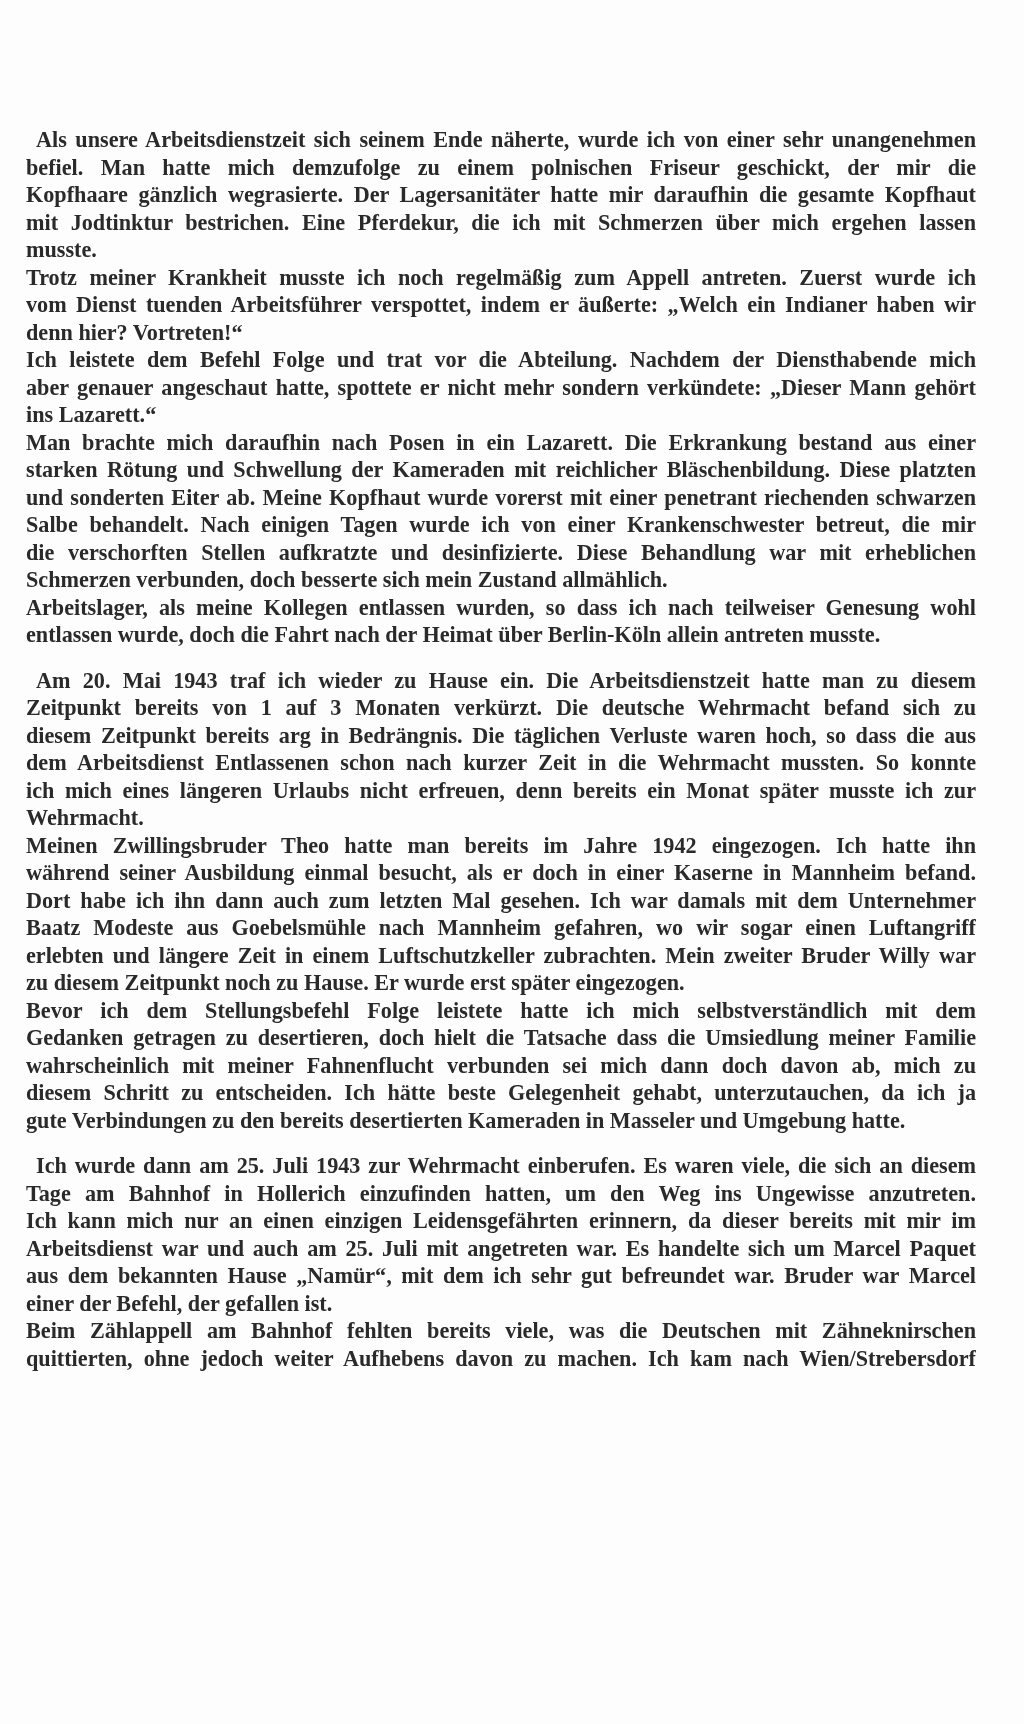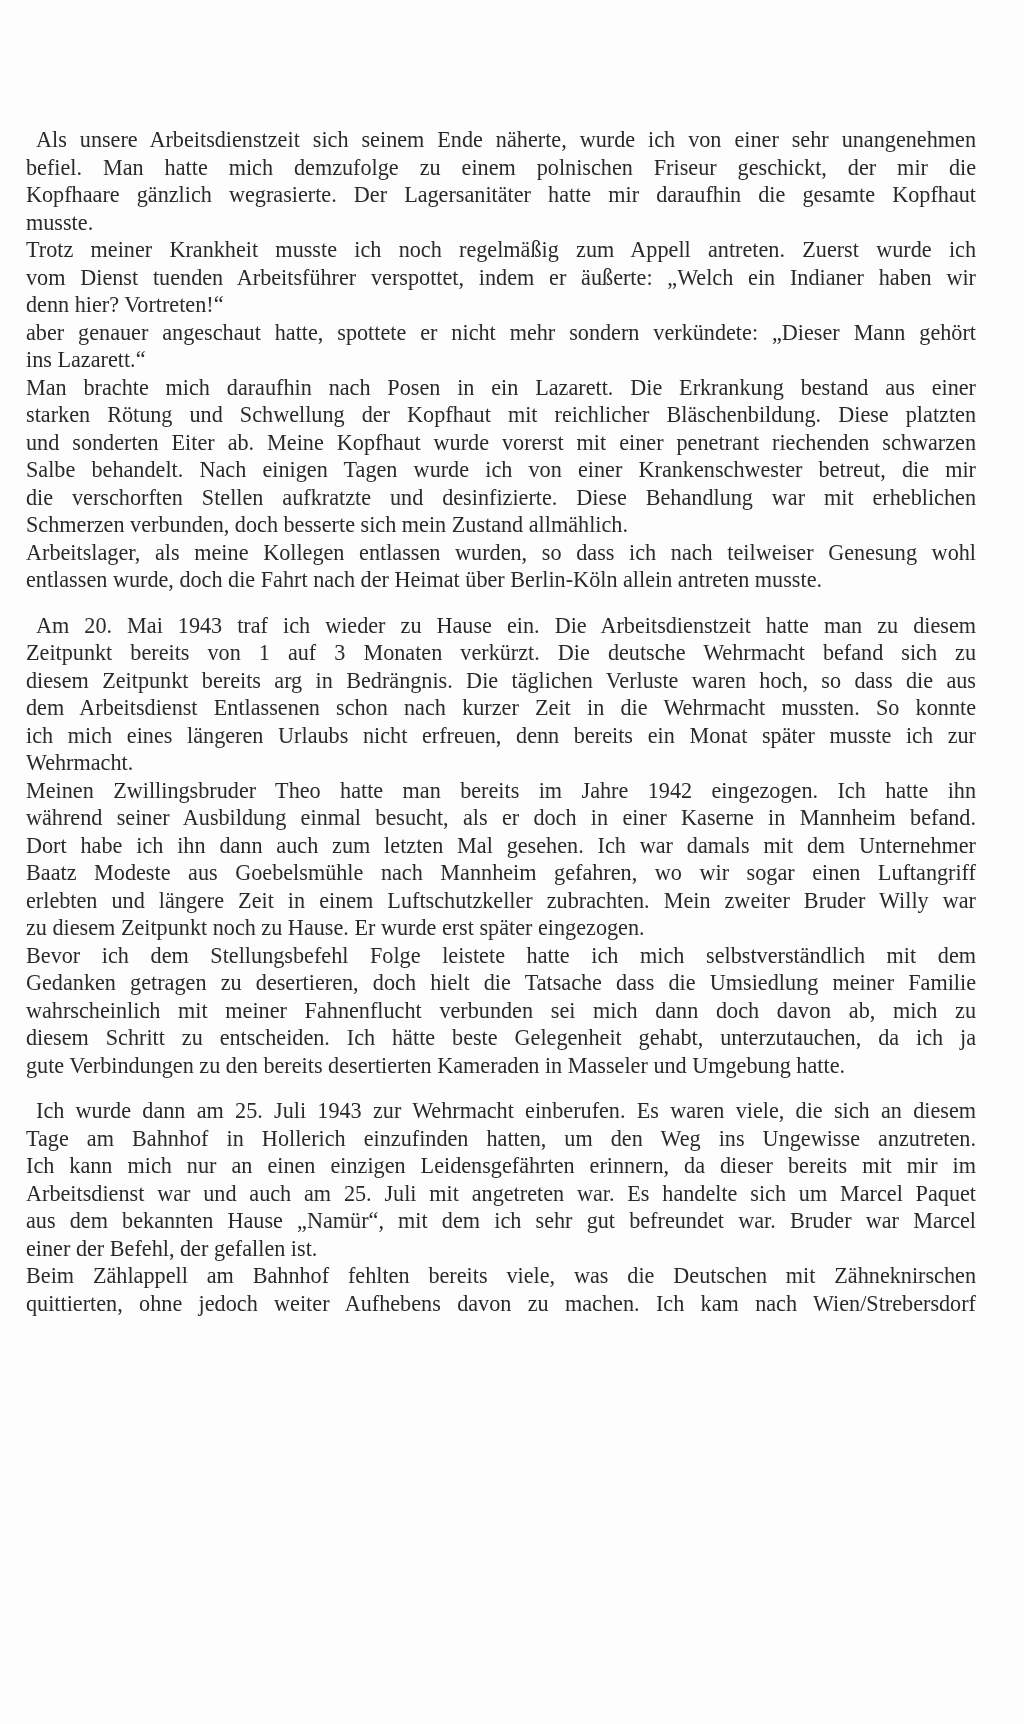--- a/index.html
+++ b/index.html
@@ -13,20 +13,21 @@
       position: relative;
       overflow: hidden;
     }
     .page {
       position: absolute;
       left: 0;
       top: 0;
       width: 1024px;
       height: 1724px;
       background: #fdfdfd;
+      font-weight: bold;
     }
     .text-block {
       position: absolute;
       left: 26px;
       top: 126px;
       width: 950px;
       font-family: "Liberation Serif", "DejaVu Serif", serif;
       font-size: 22.2px;
       line-height: 27.5px;
       color: #2a2a2a;
@@ -47,28 +48,30 @@
   </style>
 </head>
 <body>
 
 <div class="page">
   <div class="text-block" id="text-block">
       <div class="paragraph">
         <span class="line justify indent">Als unsere Arbeitsdienstzeit sich seinem Ende näherte, wurde ich von einer sehr unangenehmen</span>
         <span class="line justify">befiel. Man hatte mich demzufolge zu einem polnischen Friseur geschickt, der mir die</span>
         <span class="line justify">Kopfhaare gänzlich wegrasierte. Der Lagersanitäter hatte mir daraufhin die gesamte Kopfhaut</span>
+        <span class="line justify">mit Jodtinktur bestrichen. Eine Pferdekur, die ich mit Schmerzen über mich ergehen lassen</span>
         <span class="line">musste.</span>
         <span class="line justify">Trotz meiner Krankheit musste ich noch regelmäßig zum Appell antreten. Zuerst wurde ich</span>
         <span class="line justify">vom Dienst tuenden Arbeitsführer verspottet, indem er äußerte: „Welch ein Indianer haben wir</span>
         <span class="line">denn hier? Vortreten!“</span>
+        <span class="line justify">Ich leistete dem Befehl Folge und trat vor die Abteilung. Nachdem der Diensthabende mich</span>
         <span class="line justify">aber genauer angeschaut hatte, spottete er nicht mehr sondern verkündete: „Dieser Mann gehört</span>
         <span class="line">ins Lazarett.“</span>
         <span class="line justify">Man brachte mich daraufhin nach Posen in ein Lazarett. Die Erkrankung bestand aus einer</span>
-        <span class="line justify">starken Rötung und Schwellung der Kopfhaut mit reichlicher Bläschenbildung. Diese platzten</span>
+        <span class="line justify">starken Rötung und Schwellung der Kameraden mit reichlicher Bläschenbildung. Diese platzten</span>
         <span class="line justify">und sonderten Eiter ab. Meine Kopfhaut wurde vorerst mit einer penetrant riechenden schwarzen</span>
         <span class="line justify">Salbe behandelt. Nach einigen Tagen wurde ich von einer Krankenschwester betreut, die mir</span>
         <span class="line justify">die verschorften Stellen aufkratzte und desinfizierte. Diese Behandlung war mit erheblichen</span>
         <span class="line">Schmerzen verbunden, doch besserte sich mein Zustand allmählich.</span>
         <span class="line justify">Arbeitslager, als meine Kollegen entlassen wurden, so dass ich nach teilweiser Genesung wohl</span>
         <span class="line">entlassen wurde, doch die Fahrt nach der Heimat über Berlin-Köln allein antreten musste.</span>
       </div>
       <div class="para-gap"></div>
       <div class="paragraph">
         <span class="line justify indent">Am 20. Mai 1943 traf ich wieder zu Hause ein. Die Arbeitsdienstzeit hatte man zu diesem</span>

